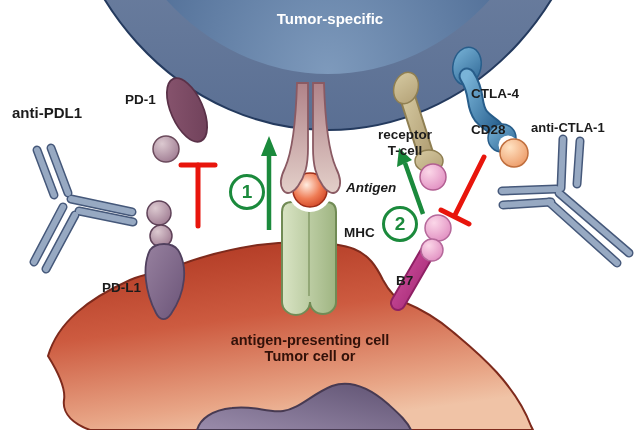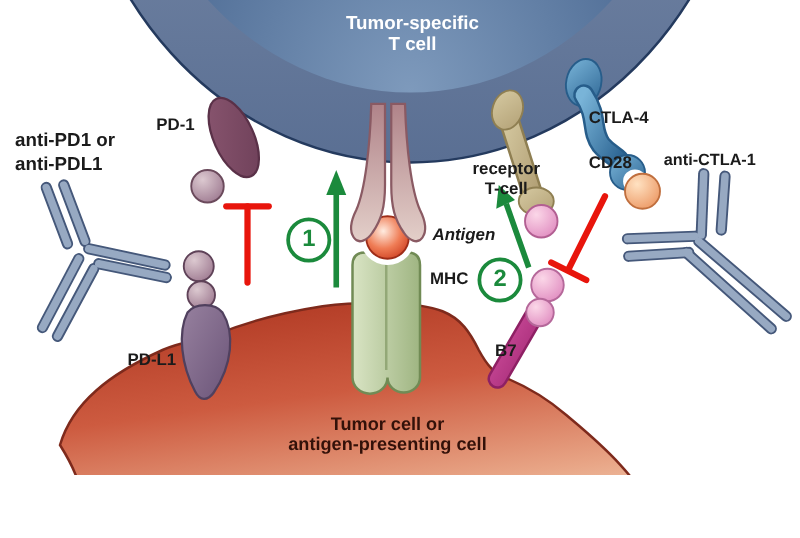--- a/index.html
+++ b/index.html
@@ -1,17 +1,17 @@
 <!DOCTYPE html>
 <html><head>
 <meta charset="utf-8">
 <style>
   html,body{margin:0;padding:0;background:#ffffff;}
   .stage{
-    position:relative;width:640px;height:380px;overflow:hidden;
+    position:relative;width:640px;height:430px;overflow:hidden;
     background:#ffffff;font-family:"Liberation Sans",sans-serif;
   }
   .stage svg{position:absolute;left:0;top:0;}
   .lbl{
     position:absolute;font-weight:bold;color:#1b1b1b;
     font-size:13.5px;line-height:16px;white-space:nowrap;
   }
   .lbl.center{text-align:center;white-space:normal;}
   .title-tcell{color:#ffffff;font-size:15px;line-height:17px;width:210px;}
   .title-tumor{color:#331109;font-size:14.5px;line-height:16px;width:260px;}
@@ -196,44 +196,42 @@
     <polygon points="269,136 261,156 277,156" fill="#1b8a3c"></polygon>
   </g>
   <g>
     <line x1="423" y1="214" x2="405" y2="163" stroke="#1b8a3c" stroke-width="4.5"></line>
     <polygon points="399,148 412,160 397,167" fill="#1b8a3c"></polygon>
   </g>
 </svg>
 
 <div class="lbl center title-tcell" style="left:225px;top:10px;">
   <div>Tumor-specific</div>
-  <div>T cell</div>
 </div>
 
 <div class="lbl ab-label" style="left:12px;top:103px;">
-  <div>anti-PD1 or</div>
   <div>anti-PDL1</div>
 </div>
 
 <div class="lbl" style="left:125px;top:92px;">PD-1</div>
 <div class="lbl" style="left:102px;top:236px;margin-top:44px;">PD-L1</div>
 
 <div class="lbl center" style="left:345px;top:127px;width:120px;">
   <div>receptor</div>
   <div>T-cell</div>
 </div>
 
 <div class="lbl" style="left:346px;top:180px;font-style:italic;">Antigen</div>
-<div class="lbl" style="left:344px;top:215px;">MHC</div>
+<div class="lbl" style="left:344px;top:225px;">MHC</div>
 <div class="lbl" style="left:427px;top:122px;padding-left:44px;">CD28</div>
 <div class="lbl" style="left:471px;top:86px;">CTLA-4</div>
 <div class="lbl" style="left:531px;top:120px;font-size:13px;">anti-CTLA-1</div>
 <div class="lbl" style="left:396px;top:273px;">B7</div>
 
 <div class="lbl center title-tumor" style="left:180px;top:332px;">
+  <div>antigen-presenting cell</div>
   <div>Tumor cell or</div>
-  <div>antigen-presenting cell</div>
 </div>
 
 <div class="step-circle" style="left:229px;top:174px;">1</div>
 <div class="step-circle" style="left:382px;top:206px;">2</div>
 
 </div>
 
 </body></html>

